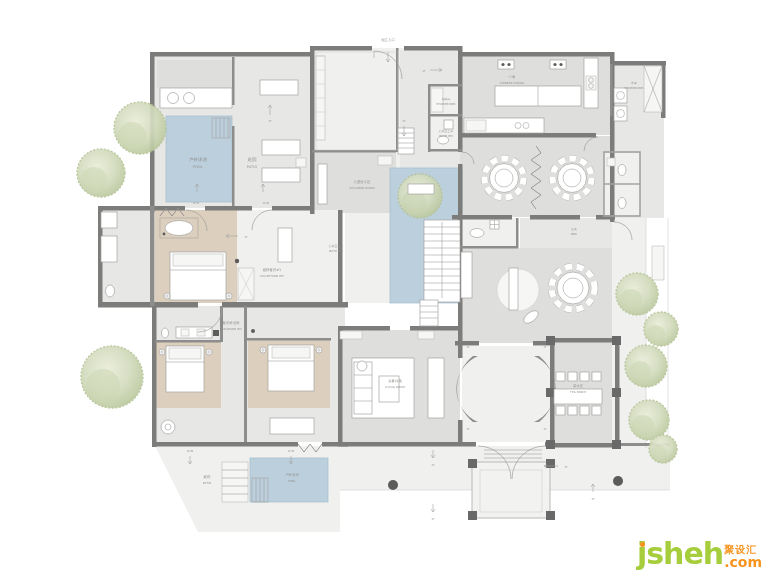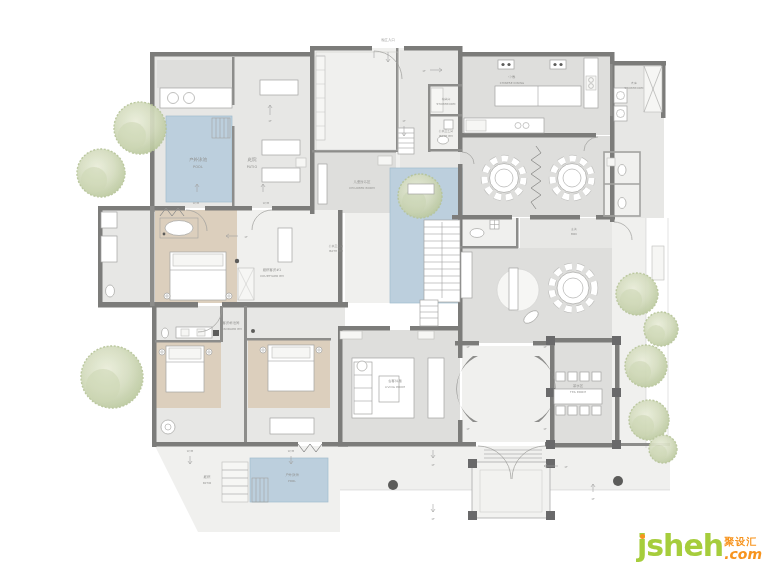--- a/index.html
+++ b/index.html
@@ -24,26 +24,26 @@
   .arc{fill:none;stroke:#9d9d9b;stroke-width:.7;}
   .dot{fill:#5c5c5a;}
   
   text{font-family:"DejaVu Sans","Liberation Sans",sans-serif;fill:#8f8f8d;text-anchor:middle;}
   .zh {font-size:4.6px;}
   .en {font-size:3.4px;letter-spacing:.2px;}
   .zhs{font-size:3.4px;}
   .ens{font-size:2.8px;letter-spacing:.1px;}
   .mk {font-size:2.9px;fill:#9a9a98;}
   
-  #wm{position:absolute;right:8px;bottom:16px;display:flex;align-items:flex-end;line-height:1;}
+  #wm{position:absolute;right:8px;bottom:8px;display:flex;align-items:flex-end;line-height:1;}
   #wm .brand{font-size:30px;font-weight:bold;color:#a6cd3c;letter-spacing:-1px;position:relative;}
   #wm .jdot{position:absolute;left:3px;top:3px;width:5px;height:5px;border-radius:50%;background:#f7941e;}
   #wm .col{display:flex;flex-direction:column;align-items:flex-start;margin-left:1px;}
   #wm .zhw{font-size:10px;font-weight:bold;color:#f7941e;letter-spacing:1px;text-align:center;}
-  #wm .tld{font-size:14px;font-weight:bold;color:#f7941e;font-style:italic;}
+  #wm .tld{font-size:14px;font-weight:bold;color:#f7941e;}
 </style>
 </head>
 <body>
 
 <div id="stage">
 <svg width="770" height="577" viewBox="0 0 770 577">
   <defs>
     <radialGradient id="tg" cx="42%" cy="38%" r="66%">
       <stop offset="0%" stop-color="#e9edd9"></stop>
       <stop offset="55%" stop-color="#d4dcbe"></stop>

